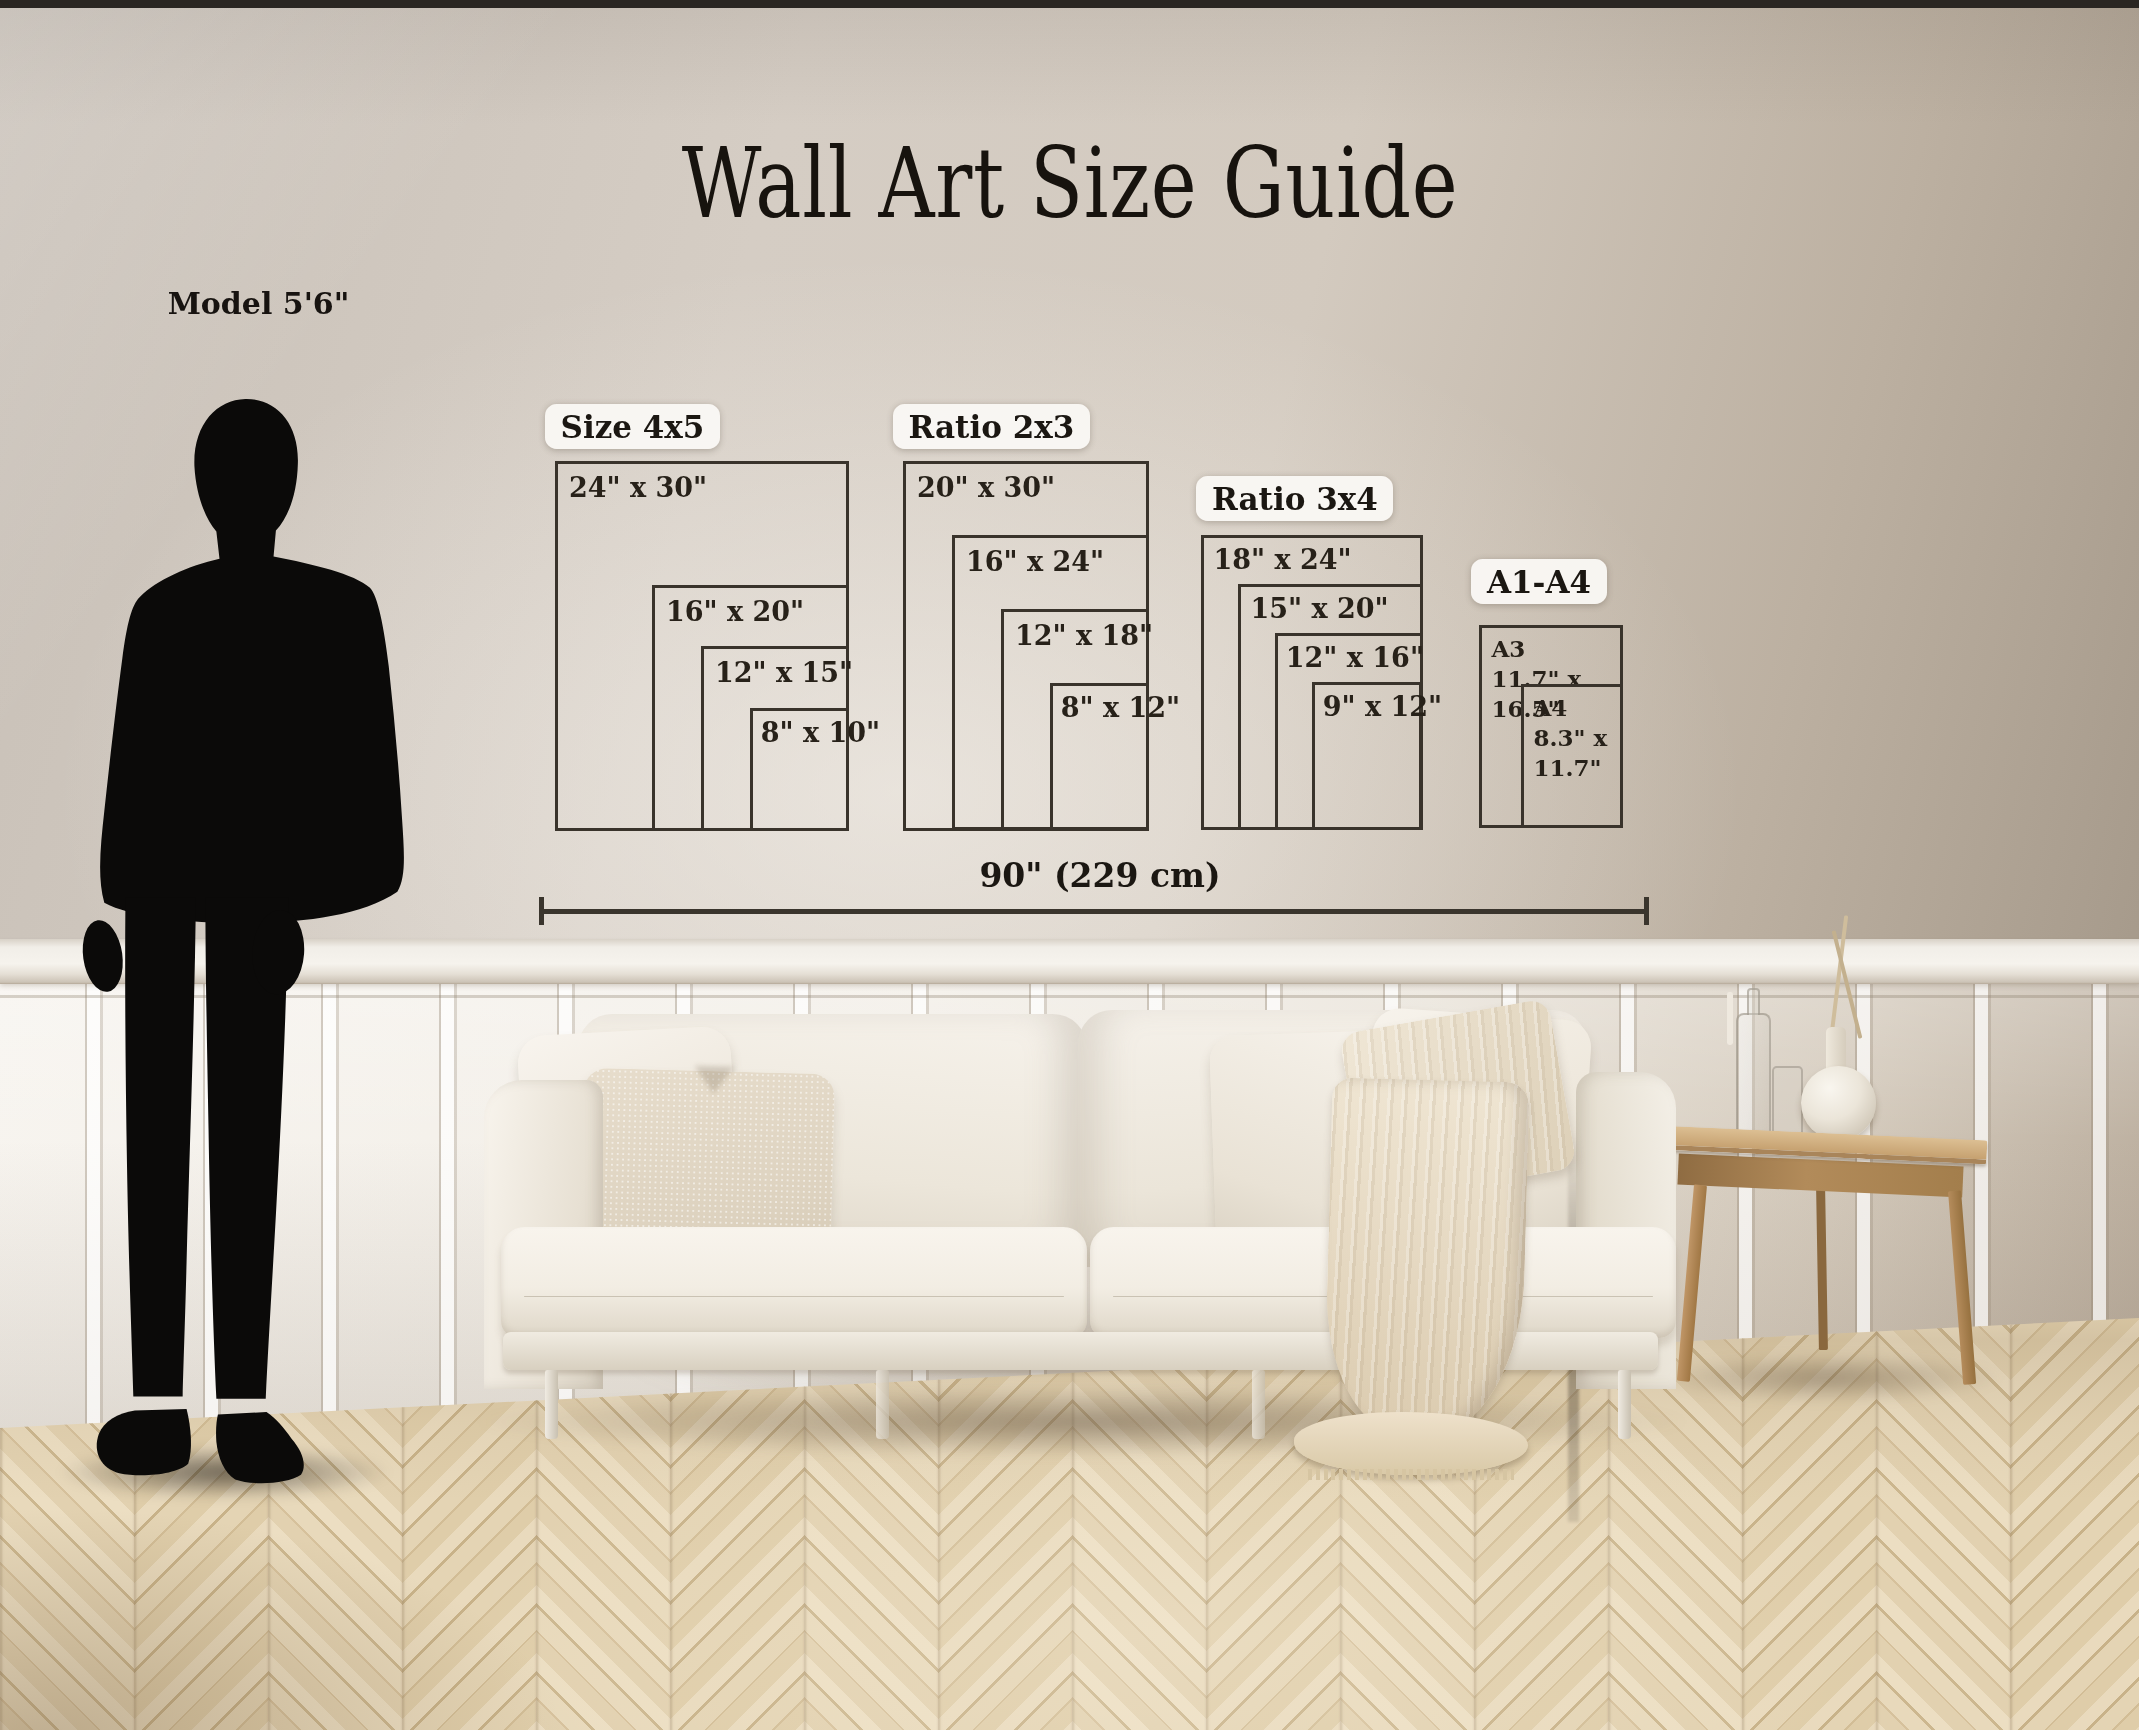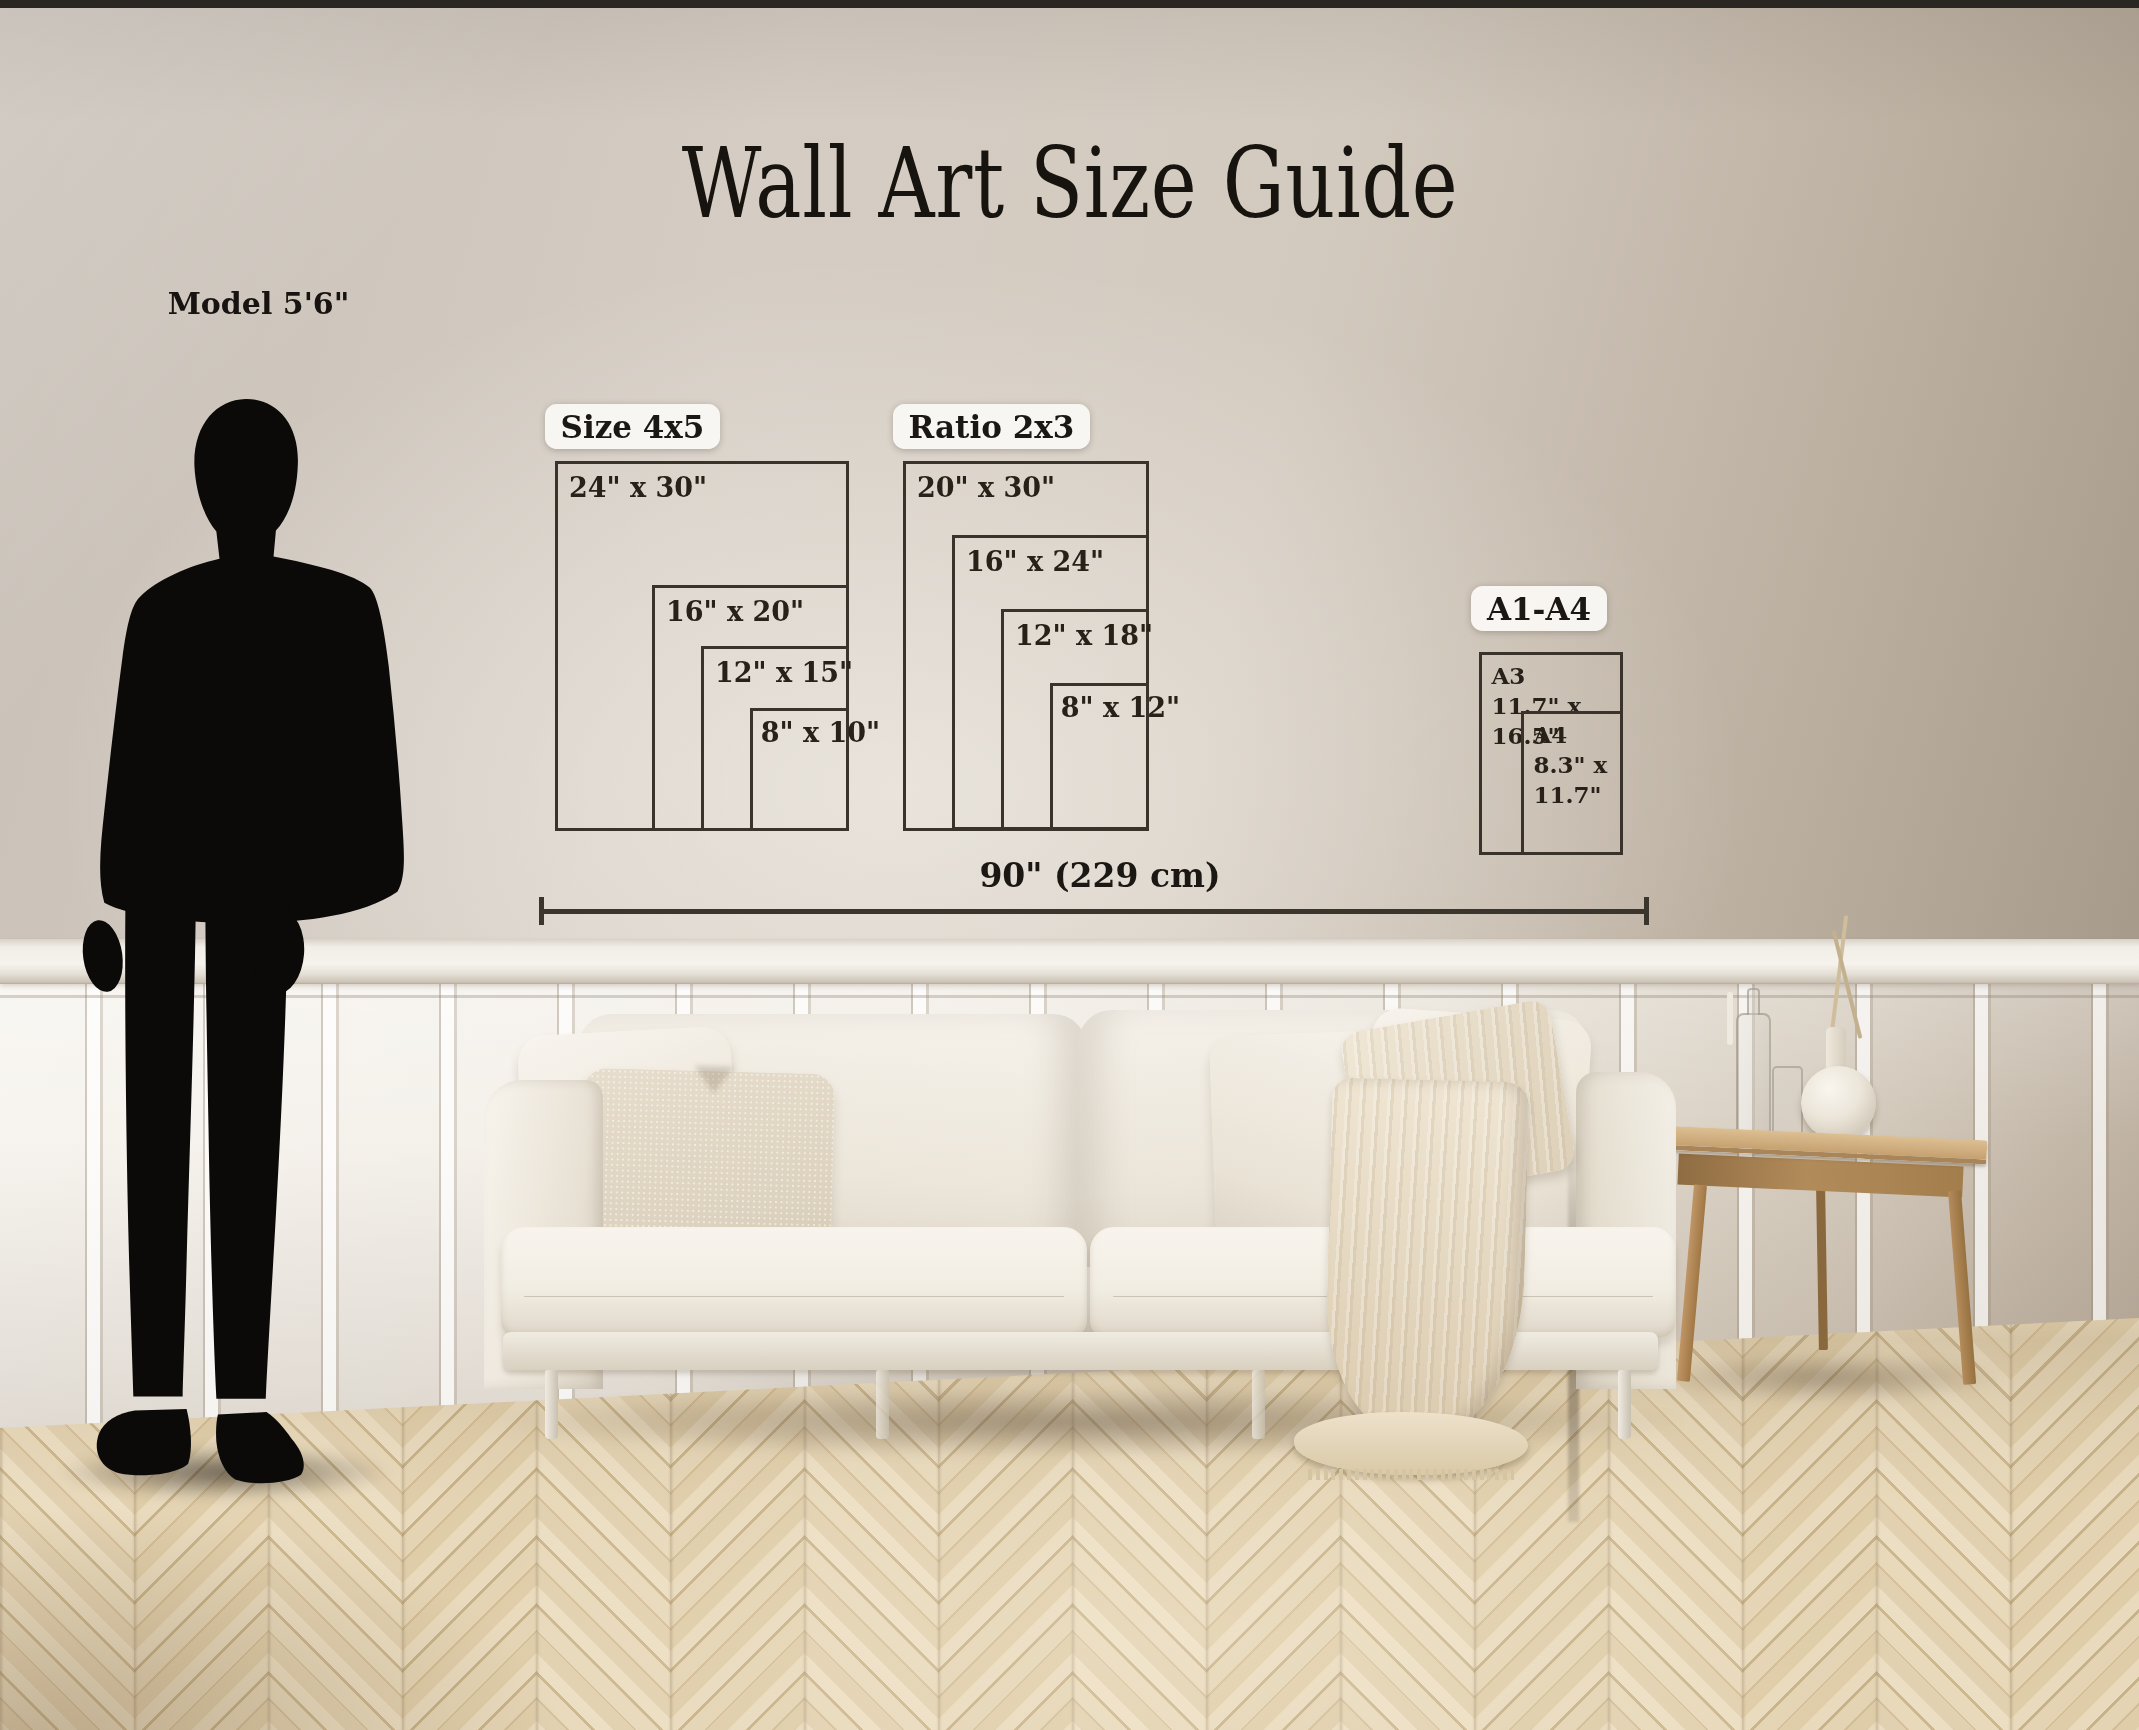--- a/index.html
+++ b/index.html
@@ -321,22 +321,37 @@
       <span class="rlabel">16" x 24"</span>
       </div>
     <div class="rect" style="left:98px;top:148px;width:148px;height:222px">
       <span class="rlabel">12" x 18"</span>
       </div>
     <div class="rect" style="left:147px;top:222px;width:99px;height:148px">
       <span class="rlabel" style="padding:6.3px 7.8px">8" x 12"</span>
       </div>
   </div>
 
-
-  <div class="group" style="left:1479px;top:644px;width:144px;height:178px">
+  <div class="group" style="left:1201px;top:527px;width:222px;height:295px">
+    <div class="pill" style="left:-4.7px;top:-59px">Ratio 3x4</div>
+    <div class="rect" style="left:0;top:0;width:222px;height:295px">
+      <span class="rlabel" style="padding:6.3px 9.4px">18" x 24"</span>
+      </div>
+    <div class="rect" style="left:37px;top:49px;width:185px;height:246px">
+      <span class="rlabel" style="padding:6.3px 9.4px">15" x 20"</span>
+      </div>
+    <div class="rect" style="left:74px;top:98px;width:148px;height:197px">
+      <span class="rlabel" style="padding:6.3px 7.8px">12" x 16"</span>
+      </div>
+    <div class="rect" style="left:111px;top:147px;width:110px;height:148px">
+      <span class="rlabel" style="padding:6.3px 7.8px">9" x 12"</span>
+      </div>
+  </div>
+
+  <div class="group" style="left:1479px;top:617px;width:144px;height:178px">
     <div class="pill" style="left:-7.8px;top:-66px">A1-A4</div>
     <div class="rect" style="left:0;top:0;width:144px;height:203px">
       <div class="alabel">
         <div>A3</div>
         <div>11.7" x 16.5"</div>
       </div>
     </div>
     <div class="rect" style="left:42px;top:59px;width:102px;height:144px">
       <div class="alabel">
         <div>A4</div>

